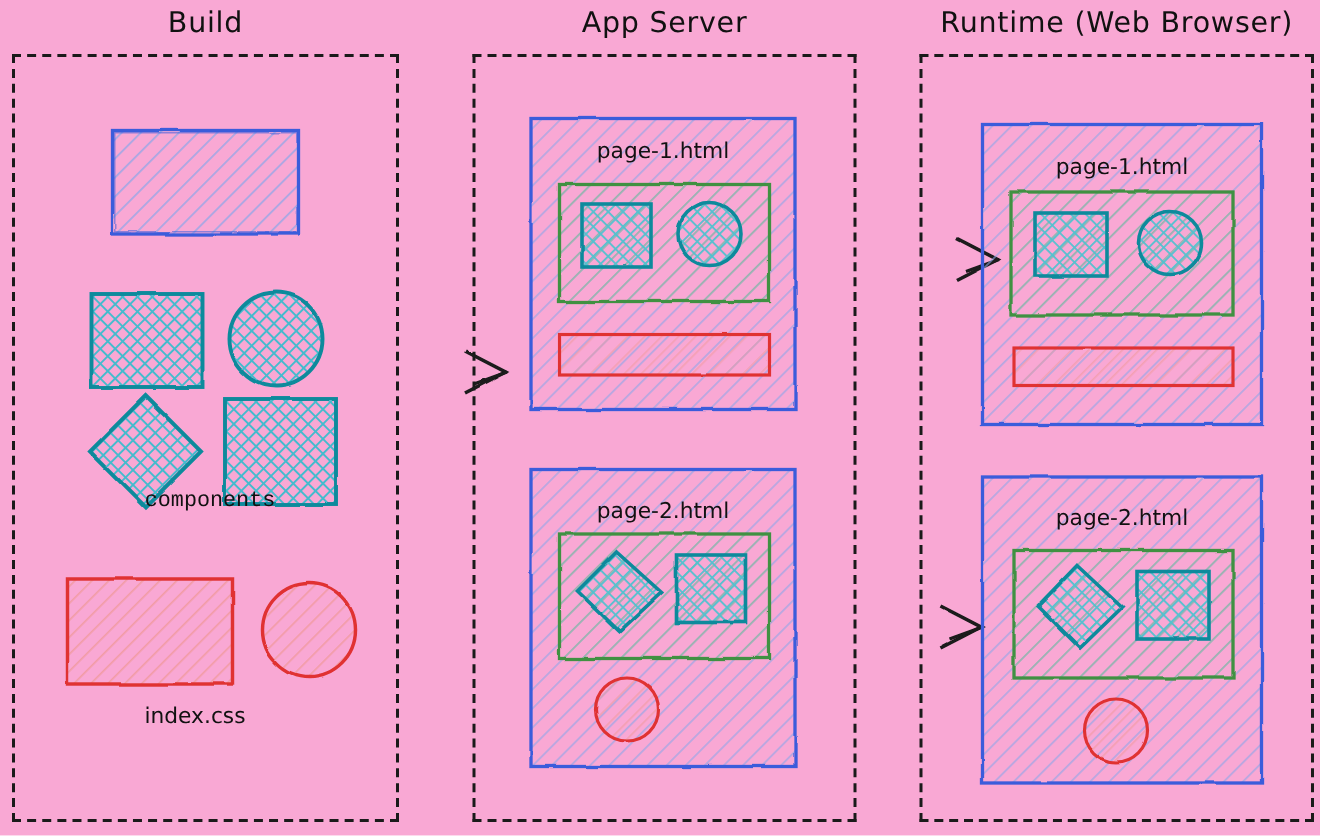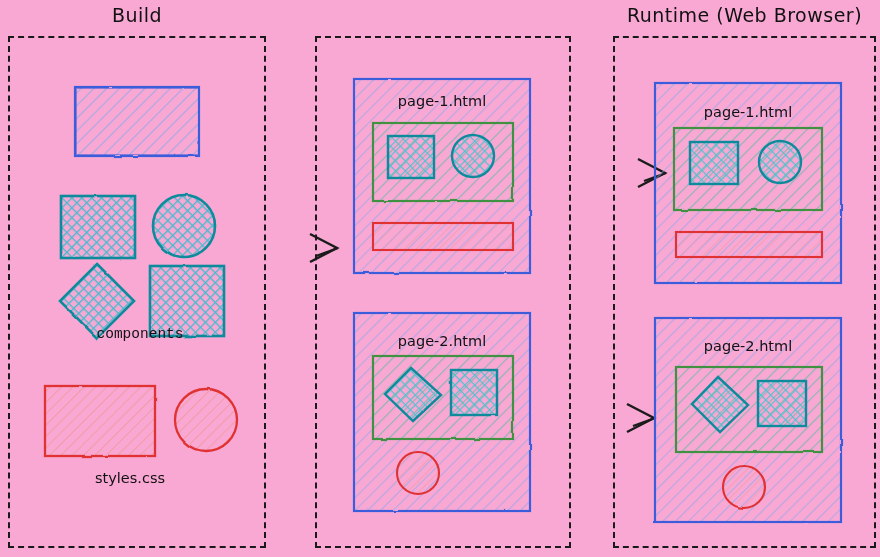--- a/index.html
+++ b/index.html
@@ -80,20 +80,21 @@
       </pattern>
 
       <pattern id="crossTeal2" width="7" height="7" patternTransform="rotate(45)" patternUnits="userSpaceOnUse">
         <line x1="0" y1="0" x2="0" y2="7" stroke="#4cc2cf" stroke-width="2.4"></line>
         <line x1="0" y1="0" x2="7" y2="0" stroke="#4cc2cf" stroke-width="2.4"></line>
       </pattern>
     </defs>
   </svg>
 
   <div class="col-title" style="left:8px; top:4px; width:258px;">Build</div>
+  <div class="col-title" style="left:315px; top:4px; width:256px;">App Server</div>
   <div class="col-title" style="left:613px; top:4px; width:263px;">Runtime (Web Browser)</div>
 
   <div class="zone" style="left:8px; top:36px; width:258px; height:512px;"></div>
   <div class="zone" style="left:315px; top:36px; width:256px; height:512px;"></div>
   <div class="zone" style="left:613px; top:36px; width:263px; height:512px;"></div>
 
   <div class="shape" style="left:72px; top:84px; width:130px; height:75px;">
     <svg width="130" height="75" viewBox="0 0 130 75">
       <rect x="3" y="3" width="124" height="69" fill="url(#hatchBlue)" opacity="0.75"></rect>
       <rect x="3" y="3" width="124" height="69" fill="none" stroke="#3b5bdb" stroke-width="2.2" filter="url(#rough)"></rect>
@@ -136,21 +137,21 @@
       <rect x="3" y="3" width="110" height="70" fill="none" stroke="#e03131" stroke-width="2.3" filter="url(#rough)"></rect>
     </svg>
   </div>
 
   <div class="shape" style="left:170px; top:384px; width:72px; height:72px;">
     <svg width="72" height="72" viewBox="0 0 72 72">
       <circle cx="36" cy="36" r="31" fill="url(#hatchRed)" opacity="0.8"></circle>
       <circle cx="36" cy="36" r="31" fill="none" stroke="#e03131" stroke-width="2.3" filter="url(#rough)"></circle>
     </svg>
   </div>
-  <div class="label" style="left:40px; top:470px; width:180px;">styles.css</div>
+  <div class="label" style="left:40px; top:470px; width:180px;">index.css</div>
 
   <div class="arrow" style="left:204px; top:228px; width:140px; height:40px;">
     <svg width="140" height="40" viewBox="0 0 140 40">
       <line x1="2" y1="20" x2="128" y2="20" stroke="#1a1a1a" stroke-width="2.4" filter="url(#rough2)"></line>
       <polyline points="106,6 133,20 106,34" fill="none" stroke="#1a1a1a" stroke-width="2.4" filter="url(#rough2)"></polyline>
       <polyline points="112,28 134,20" fill="none" stroke="#1a1a1a" stroke-width="2.2" filter="url(#rough2)"></polyline>
     </svg>
   </div>
 
   <div class="shape" style="left:351px; top:76px; width:182px; height:200px;">

